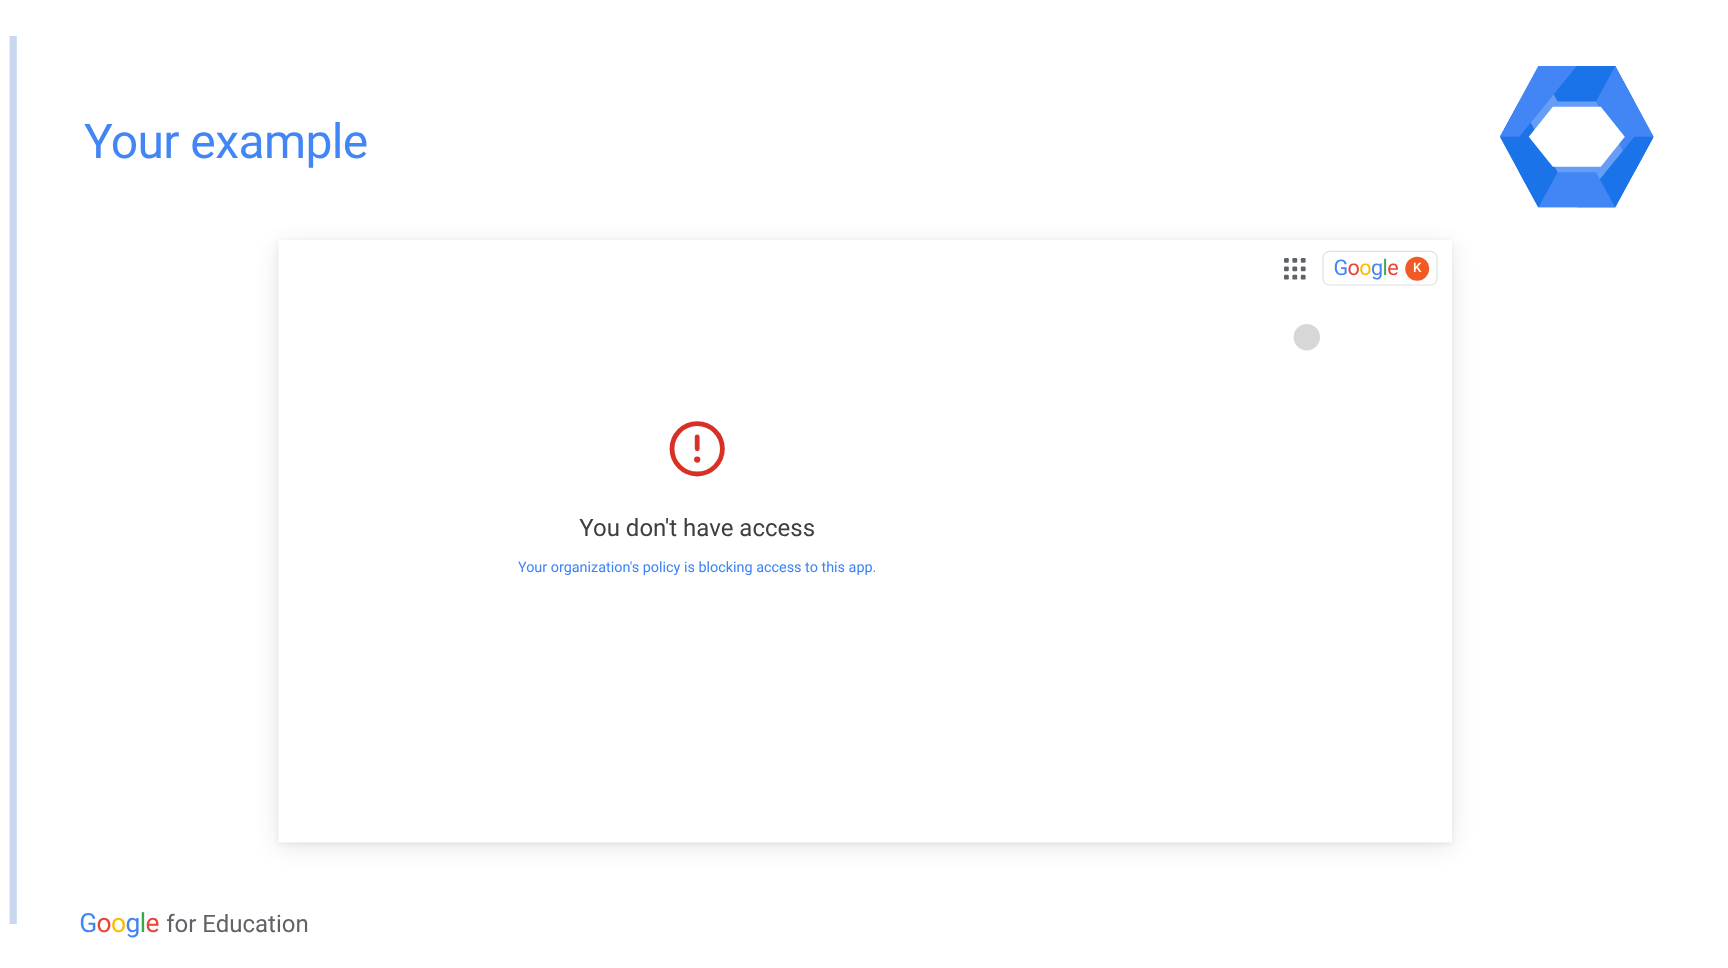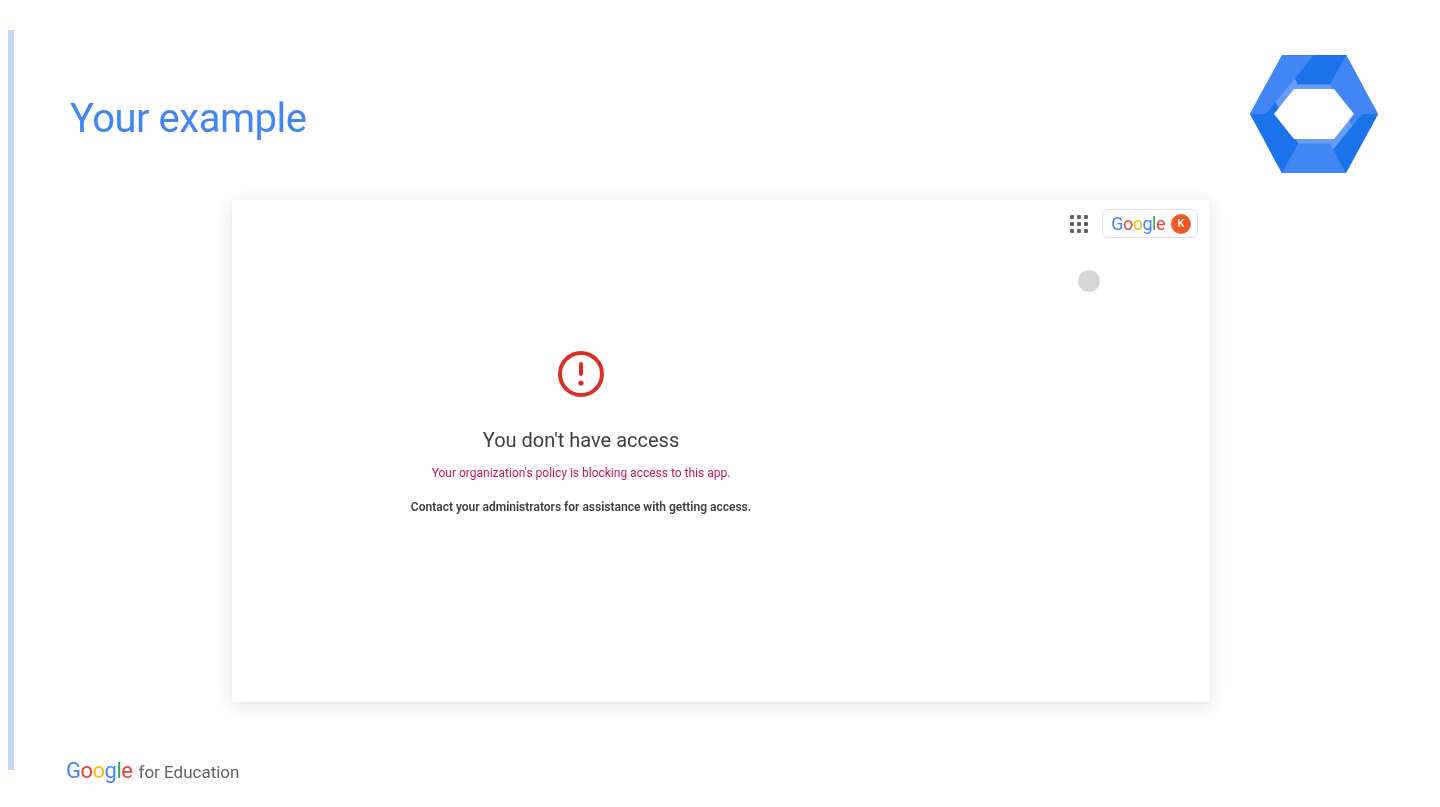--- a/index.html
+++ b/index.html
@@ -125,39 +125,39 @@
       margin-bottom: 30px;
     }
     .error-title {
       font-size: 20px;
       color: #3c4043;
       font-weight: 400;
       margin-bottom: 14px;
     }
     .error-subtitle {
       font-size: 12px;
-      color: #be185d;
-      margin-bottom: 20px;
+      color: #3b82f6;
+      margin-bottom: 4px;
     }
     .error-action {
       font-size: 12px;
       color: #3c4043;
       font-weight: 600;
     }
     .footer-logo {
       position: absolute;
       left: 66px;
       bottom: 24px;
       font-size: 22px;
       display: flex;
       align-items: baseline;
       gap: 6px;
     }
     .footer-logo .google-logo { font-size: 22px; }
-    .footer-logo .for-edu { color: #5f6368; font-weight: 400; font-size: 17px; }
+    .footer-logo .for-edu { color: #5f6368; font-weight: 400; font-size: 20px; }
   </style>
 </head>
 <body>
 
 <div class="slide-bar"></div>
 
 <h1 class="slide-title">Your example</h1>
 
 <div class="hexagon-logo">
   <svg viewBox="0 0 128 118" width="128" height="118">
@@ -199,21 +199,20 @@
   <div class="error-block">
     <div class="error-icon">
       <svg viewBox="0 0 48 48" width="48" height="48">
         <circle cx="24" cy="24" r="21" fill="none" stroke="#d93025" stroke-width="4"></circle>
         <rect x="22" y="12" width="4" height="14" rx="2" fill="#d93025"></rect>
         <circle cx="24" cy="33" r="2.6" fill="#d93025"></circle>
       </svg>
     </div>
     <div class="error-title">You don't have access</div>
     <div class="error-subtitle">Your organization's policy is blocking access to this app.</div>
-    <div class="error-action">Contact your administrators for assistance with getting access.</div>
   </div>
 
 </div>
 
 <div class="footer-logo">
   <span class="google-logo">
     <span class="g1">G</span><span class="o1">o</span><span class="o2">o</span><span class="g2">g</span><span class="l1">l</span><span class="e1">e</span>
   </span>
   <span class="for-edu">for Education</span>
 </div>

